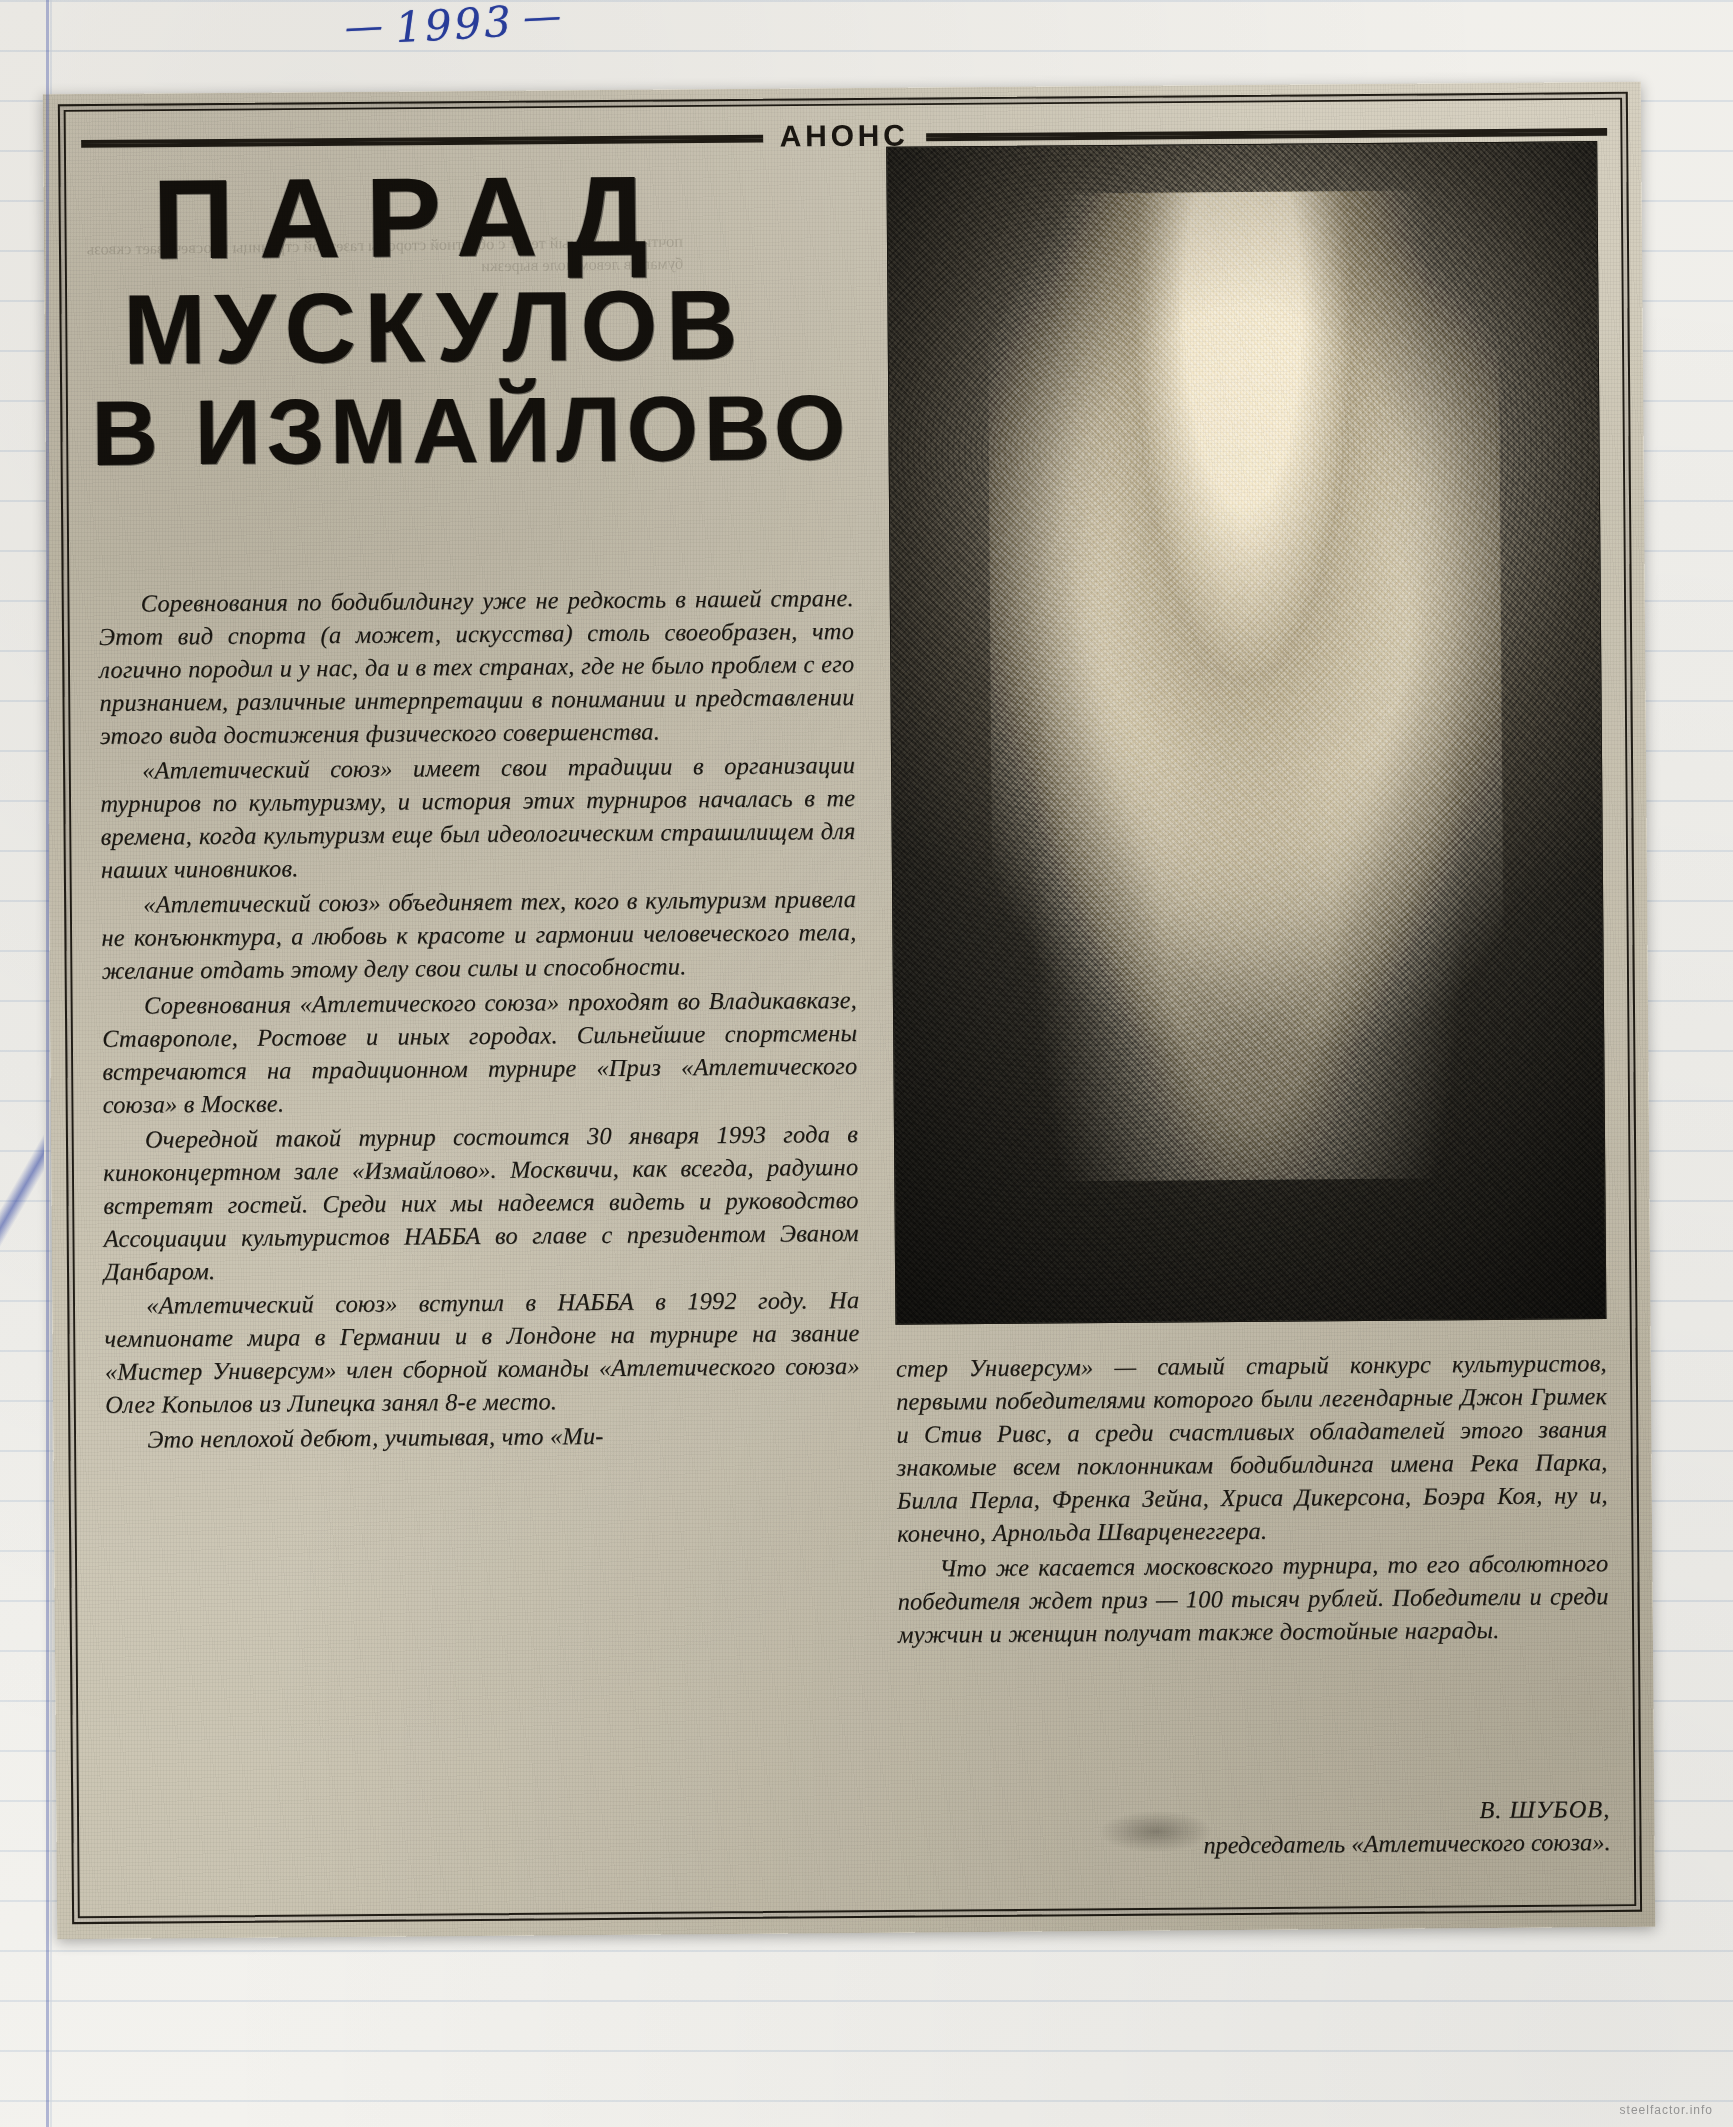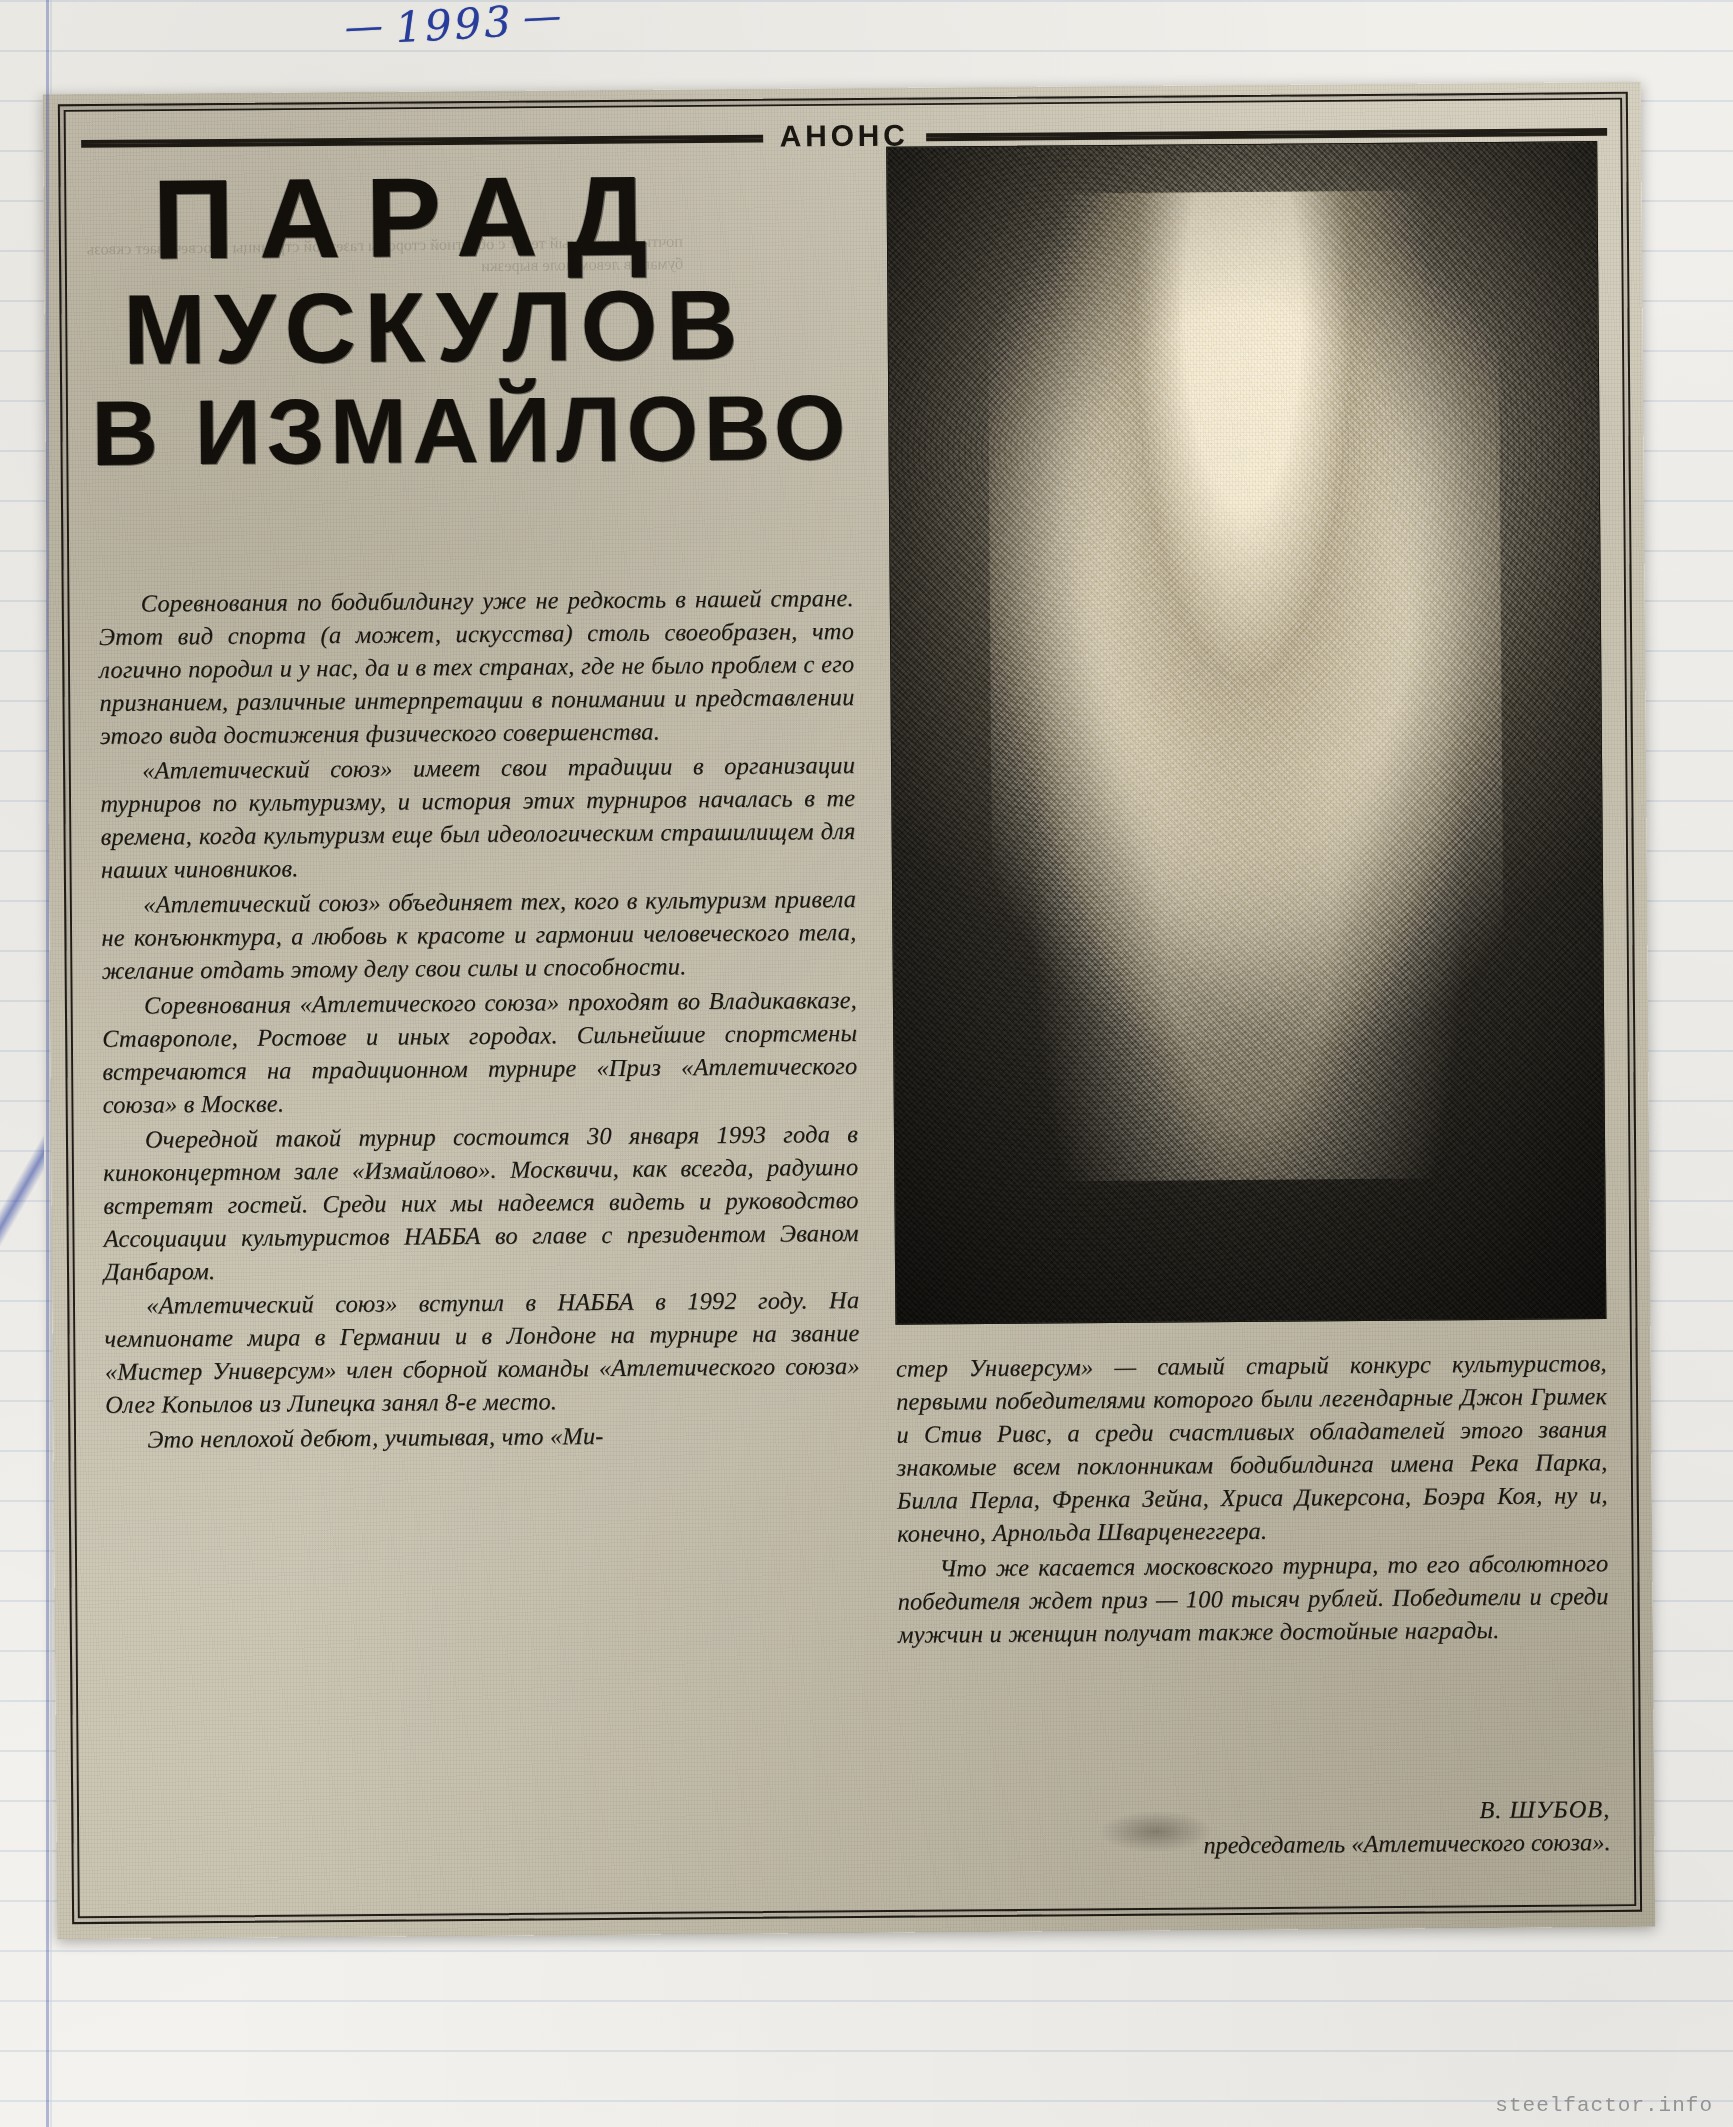--- a/index.html
+++ b/index.html
@@ -281,22 +281,22 @@
         background: linear-gradient(120deg, rgba(42,63,160,0.0) 40%, rgba(42,63,160,0.55) 50%, rgba(42,63,160,0.0) 60%); }
   .d2 { left: 1042px; top: 1725px; width: 115px; height: 42px;
         background: radial-gradient(ellipse at 50% 50%, rgba(40,36,28,0.35), rgba(0,0,0,0) 70%); }
 
   
   .watermark {
     position: absolute;
     right: 21px;
     bottom: 11.5px;
     z-index: 9;
-    font-family: Liberation Mono, monospace;
-    font-size: 21px;
+    font-family: Liberation Sans, sans-serif;
+    font-size: 12px;
     letter-spacing: 1px;
     color: #8b8b8b;
     opacity: 0.9;
   }
 
   
   .margin-line {
     position: absolute;
     left: 46px;
     top: 0;

